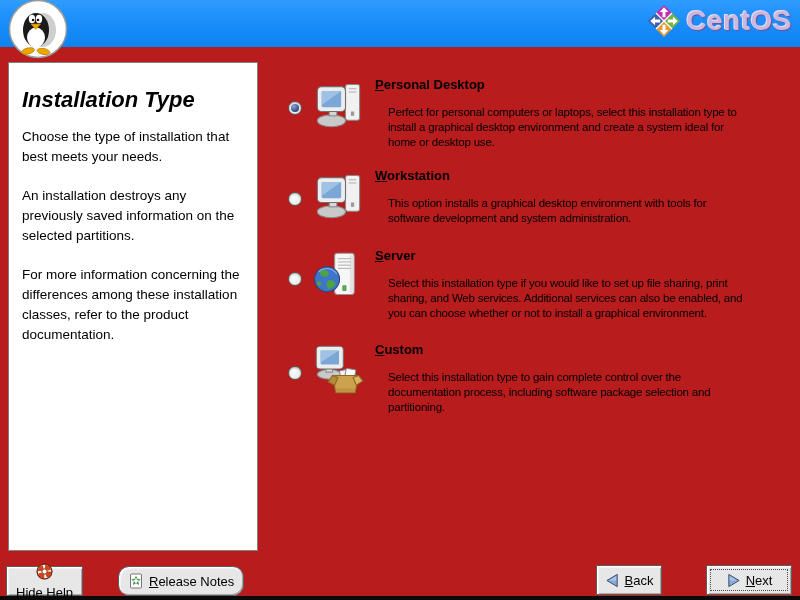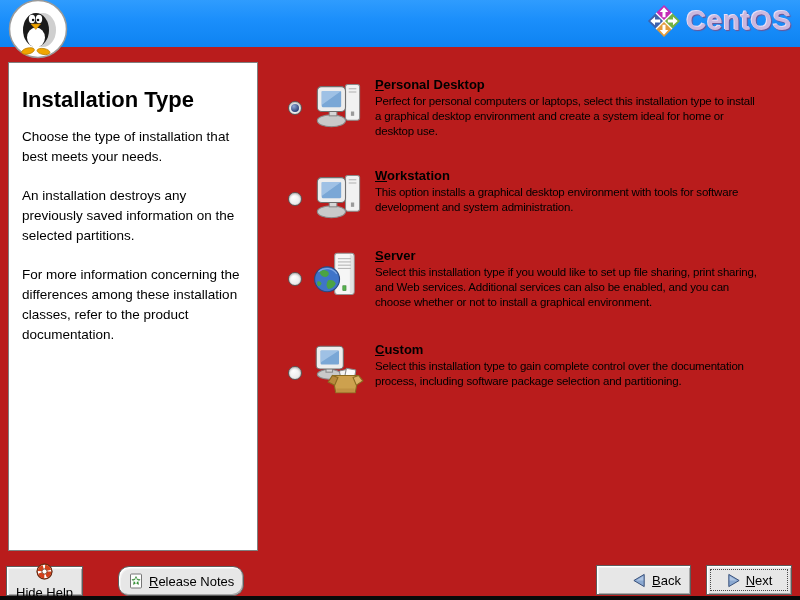--- a/index.html
+++ b/index.html
@@ -18,52 +18,52 @@
   .brand-text {
     font-size:28px; font-weight:bold; color:#cbb8de; letter-spacing:0.5px;
     text-shadow:-1px -1px 0 #e9def5, 1px 1px 1px #6f5494;
   }
   
   .help-panel {
     position:absolute; left:8px; top:62px; width:250px; height:489px;
     background:#fff; border:1px solid #7f7f7f; box-sizing:border-box;
     padding:12px 13px 0 13px;
   }
-  .help-title { font-size:22px; font-weight:bold; margin:12px 0 14px 0; }
+  .help-title { font-size:22px; font-weight:bold; margin:12px 0 14px 0;font-style:italic; }
   .help-p { font-size:13.5px; line-height:1.48; margin:0 0 19px 0; }
   
   .option-row { position:absolute; left:288px; width:505px; display:flex; cursor:default; }
   .row-1 { top:76px; } .row-2 { top:167px; } .row-3 { top:247px; } .row-4 { top:341px; }
   .radio {
     width:14px; height:14px; border-radius:50%; box-sizing:border-box;
     border:1px solid #5a5a5a; flex:none;
     background:radial-gradient(circle at 35% 30%, #ffffff 0%, #ececec 65%, #cfcfcf 100%);
     box-shadow:inset 0 1px 2px rgba(0,0,0,0.28);
     margin-top:25px; margin-right:11px;
   }
   .radio.selected::after {
     content:""; display:block; width:8px; height:8px; margin:2px; border-radius:50%;
     background:radial-gradient(circle at 35% 30%, #8fa6d4 0%, #2c4077 75%);
   }
   .option-icon { width:52px; height:52px; flex:none; margin-right:10px; margin-top:3px; }
   .option-text { width:382px; padding-top:1px; }
   .option-title { font-size:13px; font-weight:bold; margin:0 0 2px 0; }
-  .option-desc { font-size:11.5px; line-height:1.32; letter-spacing:-0.2px; margin:0; }
+  .option-desc { font-size:11.5px; line-height:1.32; letter-spacing:-0.2px; margin:13px; }
   .accel { text-decoration:underline; }
   
   .btn {
     position:absolute; height:30px; box-sizing:border-box; padding:0 9px;
     background:#e7e7e7; border:1px solid #5c5c5c;
     box-shadow:inset 1px 1px 0 #ffffff, inset 2px 2px 0 #f2f2f2, inset -1px -1px 0 #a9a9a9;
     display:flex; align-items:center; justify-content:center; gap:5px;
     font-size:13px; cursor:default; white-space:nowrap;
   }
   .btn-hide-help { left:6px; top:566px;flex-direction:column; }
   .btn-release-notes { left:118px; top:566px;border-radius:11px; }
-  .btn-back { left:596px; top:565px; width:95px;justify-content:flex-end; }
+  .btn-back { left:596px; top:565px; width:66px; }
   .btn-next { left:706px; top:565px; width:86px; outline:1px dotted #4a4a4a; outline-offset:-5px; }
   .bottom-edge { position:absolute; left:0; top:596px; width:800px; height:4px; background:#0a0a0a; }
   svg { display:block; }
 </style>
 </head>
 <body>
 
 <div class="screen">
 
   <div class="topbar"></div>

